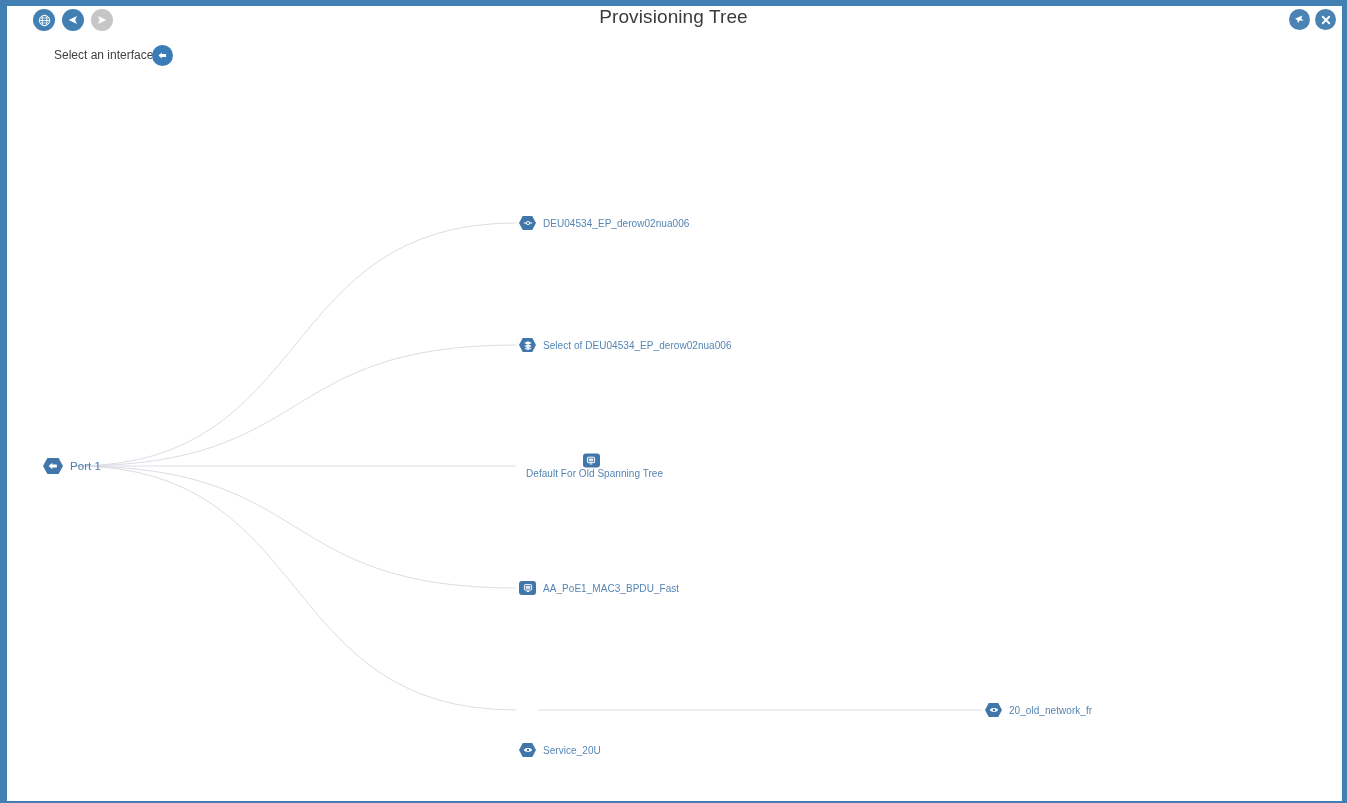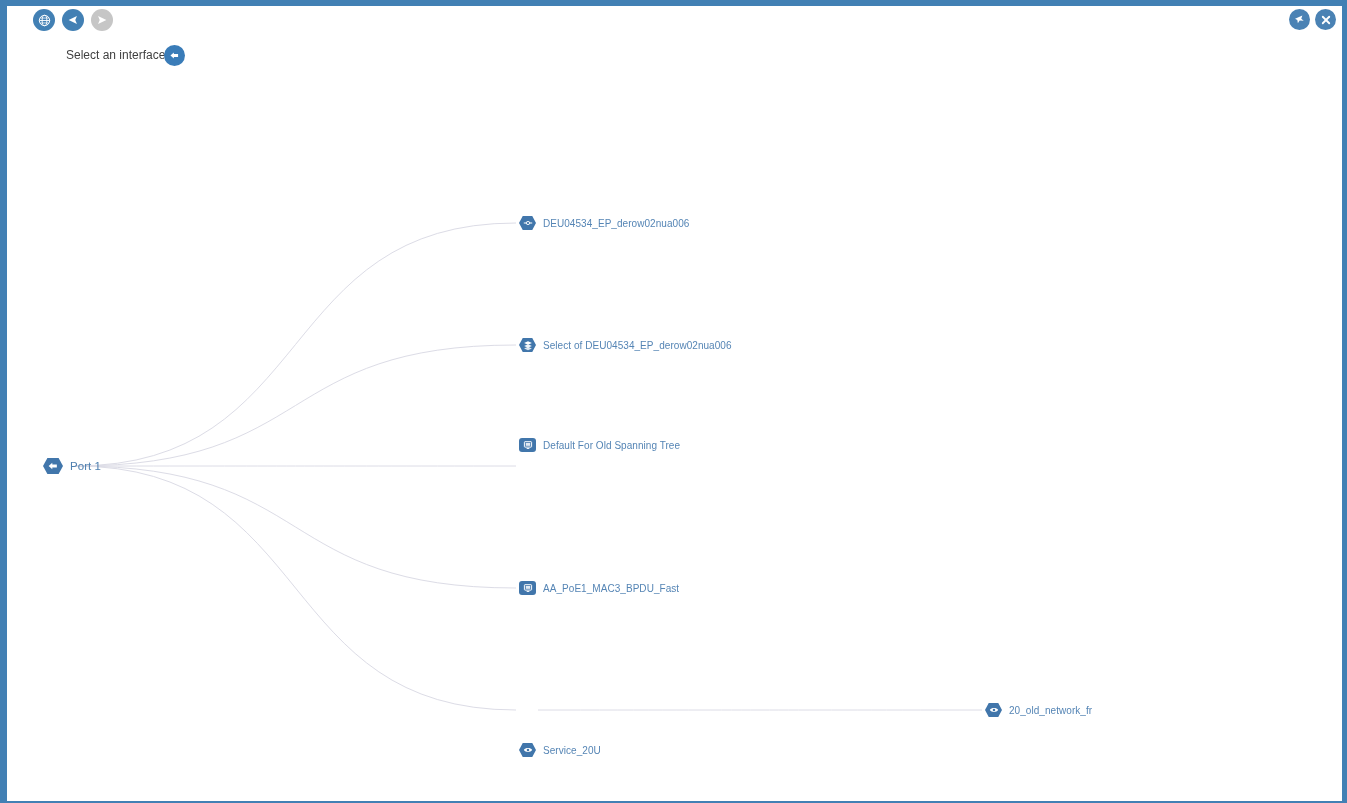--- a/index.html
+++ b/index.html
@@ -111,21 +111,20 @@
   }
 
   
   .select-interface {
     position: absolute;
     left: 54px;
     top: 44px;
     display: flex;
     align-items: center;
     height: 22px;
-    margin-left: 12px;
   }
   .select-interface .si-label {
     font-size: 12px;
     color: #3f3f3f;
     white-space: nowrap;
   }
   .si-chip {
     width: 21px;
     height: 21px;
     border-radius: 50%;
@@ -198,20 +197,21 @@
 
 <div id="app">
 
   <div class="frame-top"></div>
   <div class="frame-left"></div>
   <div class="frame-right"></div>
   <div class="frame-bottom"></div>
 
   <div class="titlebar"></div>
 
+  <div class="window-title">Provisioning Tree</div>
 
   <div class="toolbar">
     <div class="tb-btn tb-globe" title="Globe">
       <svg width="13" height="13" viewBox="0 0 16 16" aria-hidden="true">
         <circle cx="8" cy="8" r="6.4" fill="none" stroke="#ffffff" stroke-width="1.2"></circle>
         <ellipse cx="8" cy="8" rx="2.9" ry="6.4" fill="none" stroke="#ffffff" stroke-width="1.1"></ellipse>
         <line x1="1.7" y1="8" x2="14.3" y2="8" stroke="#ffffff" stroke-width="1.1"></line>
         <line x1="2.7" y1="5" x2="13.3" y2="5" stroke="#ffffff" stroke-width="0.9"></line>
         <line x1="2.7" y1="11" x2="13.3" y2="11" stroke="#ffffff" stroke-width="0.9"></line>
       </svg>
@@ -282,21 +282,21 @@
         <div class="node" style="left: 512px; top: 303px;">
           <span class="node-icon">
             <svg width="12" height="12" viewBox="0 0 16 16" aria-hidden="true">
               <path d="M8 3.0 L13.2 5.4 L8 7.8 L2.8 5.4 Z" fill="#ffffff"></path>
               <path d="M8 7.0 L13.2 9.4 L8 11.8 L2.8 9.4 Z" fill="#ffffff" opacity="0.92"></path>
               <path d="M8 10.2 L13.2 12.6 L8 15.0 L2.8 12.6 Z" fill="#ffffff" opacity="0.8"></path>
             </svg>
           </span>
           <span class="node-label">Select of DEU04534_EP_derow02nua006</span>
         </div>
-        <div class="node" style="left: 512px; top: 403px;">
+        <div class="node" style="left: 512px; top: 424px; flex-direction: column;">
           <span class="node-icon rounded">
             <svg width="12" height="12" viewBox="0 0 16 16" aria-hidden="true">
               <rect x="3.2" y="3.6" width="9.6" height="7.2" rx="0.8" fill="none" stroke="#ffffff" stroke-width="1.3"></rect>
               <rect x="5.0" y="5.3" width="6.0" height="3.8" fill="#ffffff" opacity="0.85"></rect>
               <line x1="6.2" y1="12.6" x2="9.8" y2="12.6" stroke="#ffffff" stroke-width="1.3"></line>
             </svg>
           </span>
           <span class="node-label">Default For Old Spanning Tree</span>
         </div>
         <div class="node" style="left: 512px; top: 546px;">

